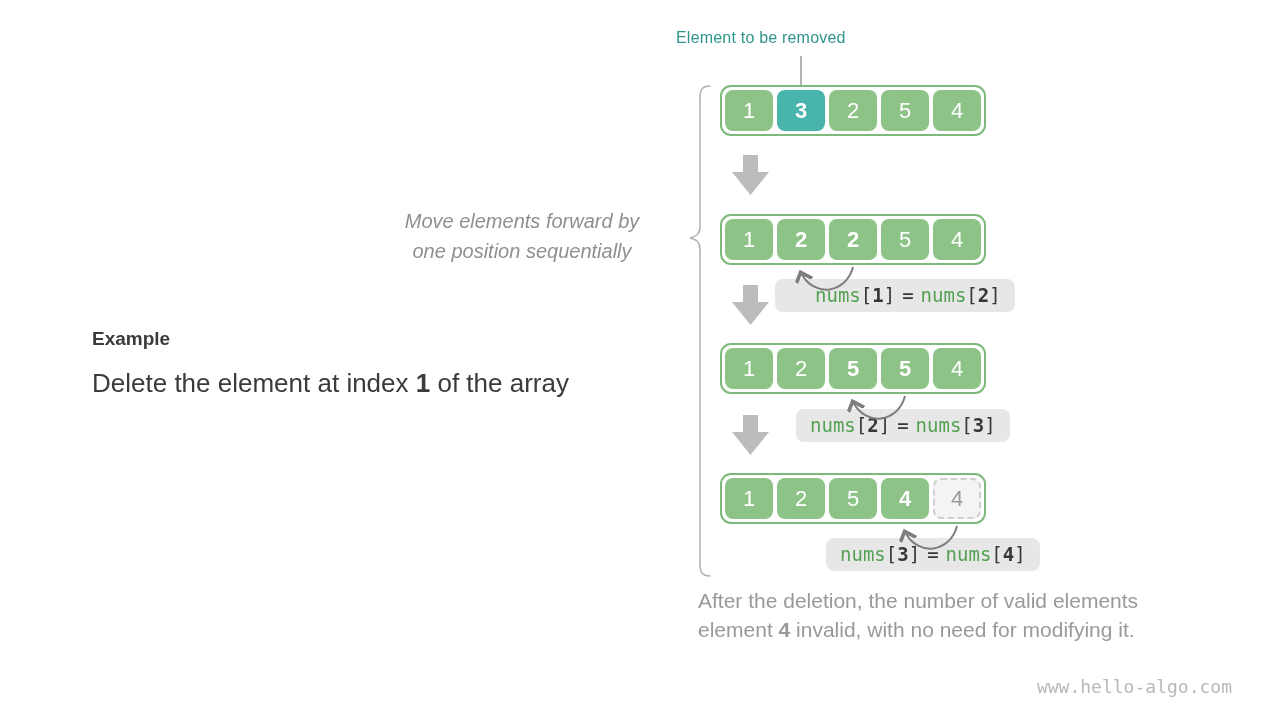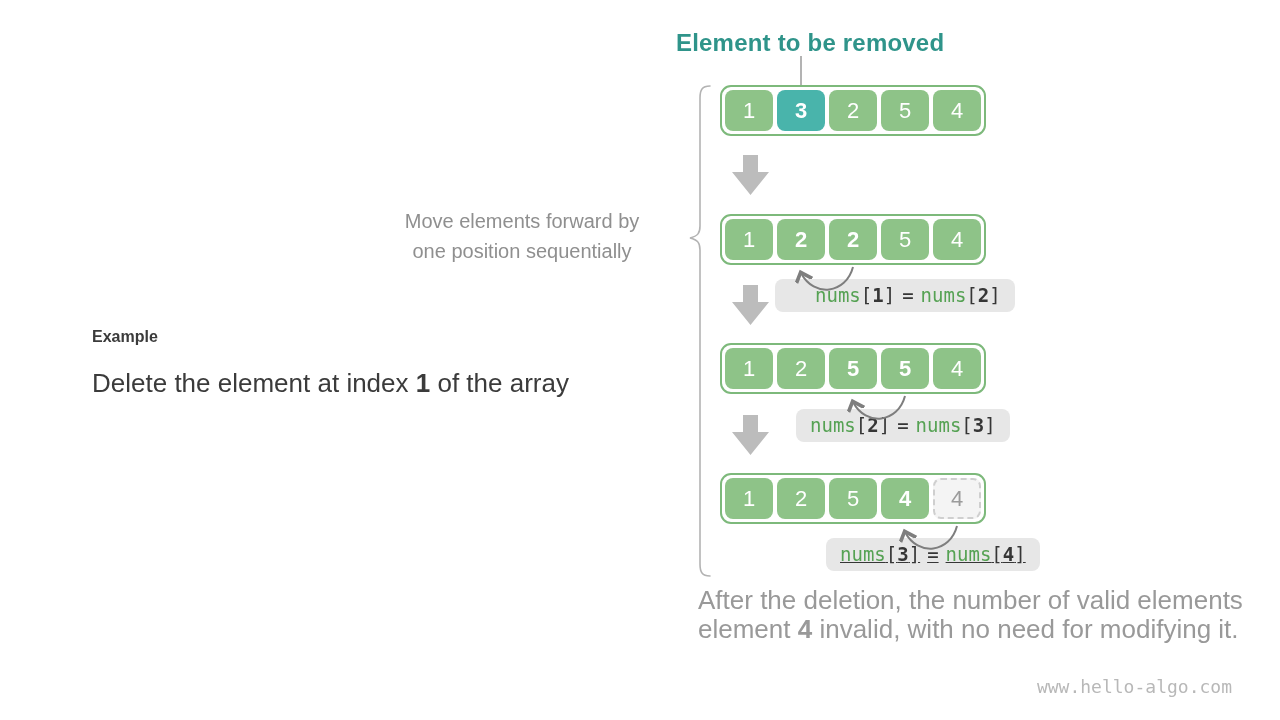--- a/index.html
+++ b/index.html
@@ -1,45 +1,45 @@
 <!DOCTYPE html>
 <html style="--title-teal: #2f948a; --cell-green: #8ec388; --cell-teal: #49b4ab; --container-border: #7db97b; --invalid-bg: #f4f4f4; --invalid-border: #cfcfcf; --invalid-text: #9b9b9b; --arrow-gray: #bcbcbc; --arc-gray: #7e7e7e; --brace-gray: #b3b3b3; --code-bg: #e7e7e7; --code-green: #56a254; --code-dark: #363636; --note-gray: #8f8f8f; --body-dark: #3b3b3b; --footnote-gray: #999999; --watermark-gray: #b8b8b8;"><head>
 <meta charset="utf-8">
 <style>
   html,body{margin:0;padding:0;background:#fff;}
   #stage{position:relative;width:1280px;height:720px;background:#fff;overflow:hidden;
          font-family:"Liberation Sans",sans-serif;}
-  .title{position:absolute;left:676px;top:29px;font-size:24px;font-weight:700;
+  .title{position:absolute;left:676px;top:29px;font-size:16px;font-weight:400;
          color:var(--title-teal);letter-spacing:.2px;}
   .pointer-line{position:absolute;left:800px;top:56px;width:2px;height:31px;
          background:var(--brace-gray);}
   .brace{position:absolute;left:686px;top:84px;}
   .note{position:absolute;left:372px;top:206px;width:300px;text-align:center;
-        font-size:20px;line-height:30px;color:var(--note-gray);}
-  .example-heading{position:absolute;left:92px;top:328px;font-size:16px;font-weight:700;
+        font-size:20px;line-height:30px;color:var(--note-gray);font-style:italic;}
+  .example-heading{position:absolute;left:92px;top:328px;font-size:19px;font-weight:700;
         color:var(--body-dark);}
   .example-body{position:absolute;left:92px;top:368px;font-size:26px;color:var(--body-dark);}
   .array-row{position:absolute;left:720px;display:flex;gap:4px;padding:3px;
         border:2px solid var(--container-border);border-radius:11px;background:#fff;}
   .cell{width:48px;height:41px;border-radius:8px;background:var(--cell-green);
         color:#fff;font-size:22px;font-weight:400;display:flex;align-items:center;
         justify-content:center;}
   .cell.teal{background:var(--cell-teal);font-weight:700;}
   .cell.bold{font-weight:700;}
   .cell.invalid{background:var(--invalid-bg);border:2px dashed var(--invalid-border);
         color:var(--invalid-text);width:44px;height:37px;font-weight:400;}
   .down-arrow{position:absolute;left:732px;}
   .arc{position:absolute;}
   .code-label{position:absolute;background:var(--code-bg);border-radius:8px;
         padding:3px 14px;font-family:"DejaVu Sans Mono","Liberation Mono",monospace;
         font-size:19px;line-height:27px;color:var(--code-dark);white-space:nowrap;}
   .code-label .fn{color:var(--code-green);}
   .code-label .idx{font-weight:700;}
   .code-label .eq{padding:0 7px;}
-  .footnote{position:absolute;left:698px;top:586px;font-size:26px;line-height:29px;
+  .footnote{position:absolute;left:698px;top:586px;font-size:21px;line-height:29px;
         color:var(--footnote-gray);}
   .watermark{position:absolute;right:48px;top:676px;font-family:"DejaVu Sans Mono","Liberation Mono",monospace;
         font-size:18px;color:var(--watermark-gray);}
 </style>
 </head>
 <body>
 
 <div id="stage">
 
   <div class="title">Element to be removed</div>
@@ -94,21 +94,21 @@
         <div class="cell">1</div>
         <div class="cell">2</div>
         <div class="cell">5</div>
         <div class="cell bold">4</div>
         <div class="cell invalid">4</div>
       </div>
     </div>
   <div id="code-labels">
       <div class="code-label" style="left: 775px; top: 279px; padding-left: 40px;"><span class="fn">nums</span><span>[</span><span class="idx">1</span><span>]</span><span class="eq">=</span><span class="fn">nums</span><span>[</span><span class="idx">2</span><span>]</span></div>
       <div class="code-label" style="left: 796px; top: 409px; padding-left: 14px;"><span class="fn">nums</span><span>[</span><span class="idx">2</span><span>]</span><span class="eq">=</span><span class="fn">nums</span><span>[</span><span class="idx">3</span><span>]</span></div>
-      <div class="code-label" style="left: 826px; top: 538px; text-decoration: underline;"><span class="fn">nums</span><span>[</span><span class="idx">3</span><span>]</span><span class="eq">=</span><span class="fn">nums</span><span>[</span><span class="idx">4</span><span>]</span></div>
+      <div class="code-label" style="left: 826px; top: 538px;"><span class="fn">nums</span><span>[</span><span class="idx">3</span><span>]</span><span class="eq">=</span><span class="fn">nums</span><span>[</span><span class="idx">4</span><span>]</span></div>
     </div>
 
   <div class="footnote">
     <div><span>After the deletion, the number of valid elements</span></div>
     <div><span>element </span><span style="font-weight: 700;">4</span><span> invalid, with no need for modifying it.</span></div>
   </div>
 
   <div class="watermark">www.hello-algo.com</div>
 
 <svg class="arc" width="96" height="42" viewBox="0 0 96 42" style="left: 779px; top: 264px;">

